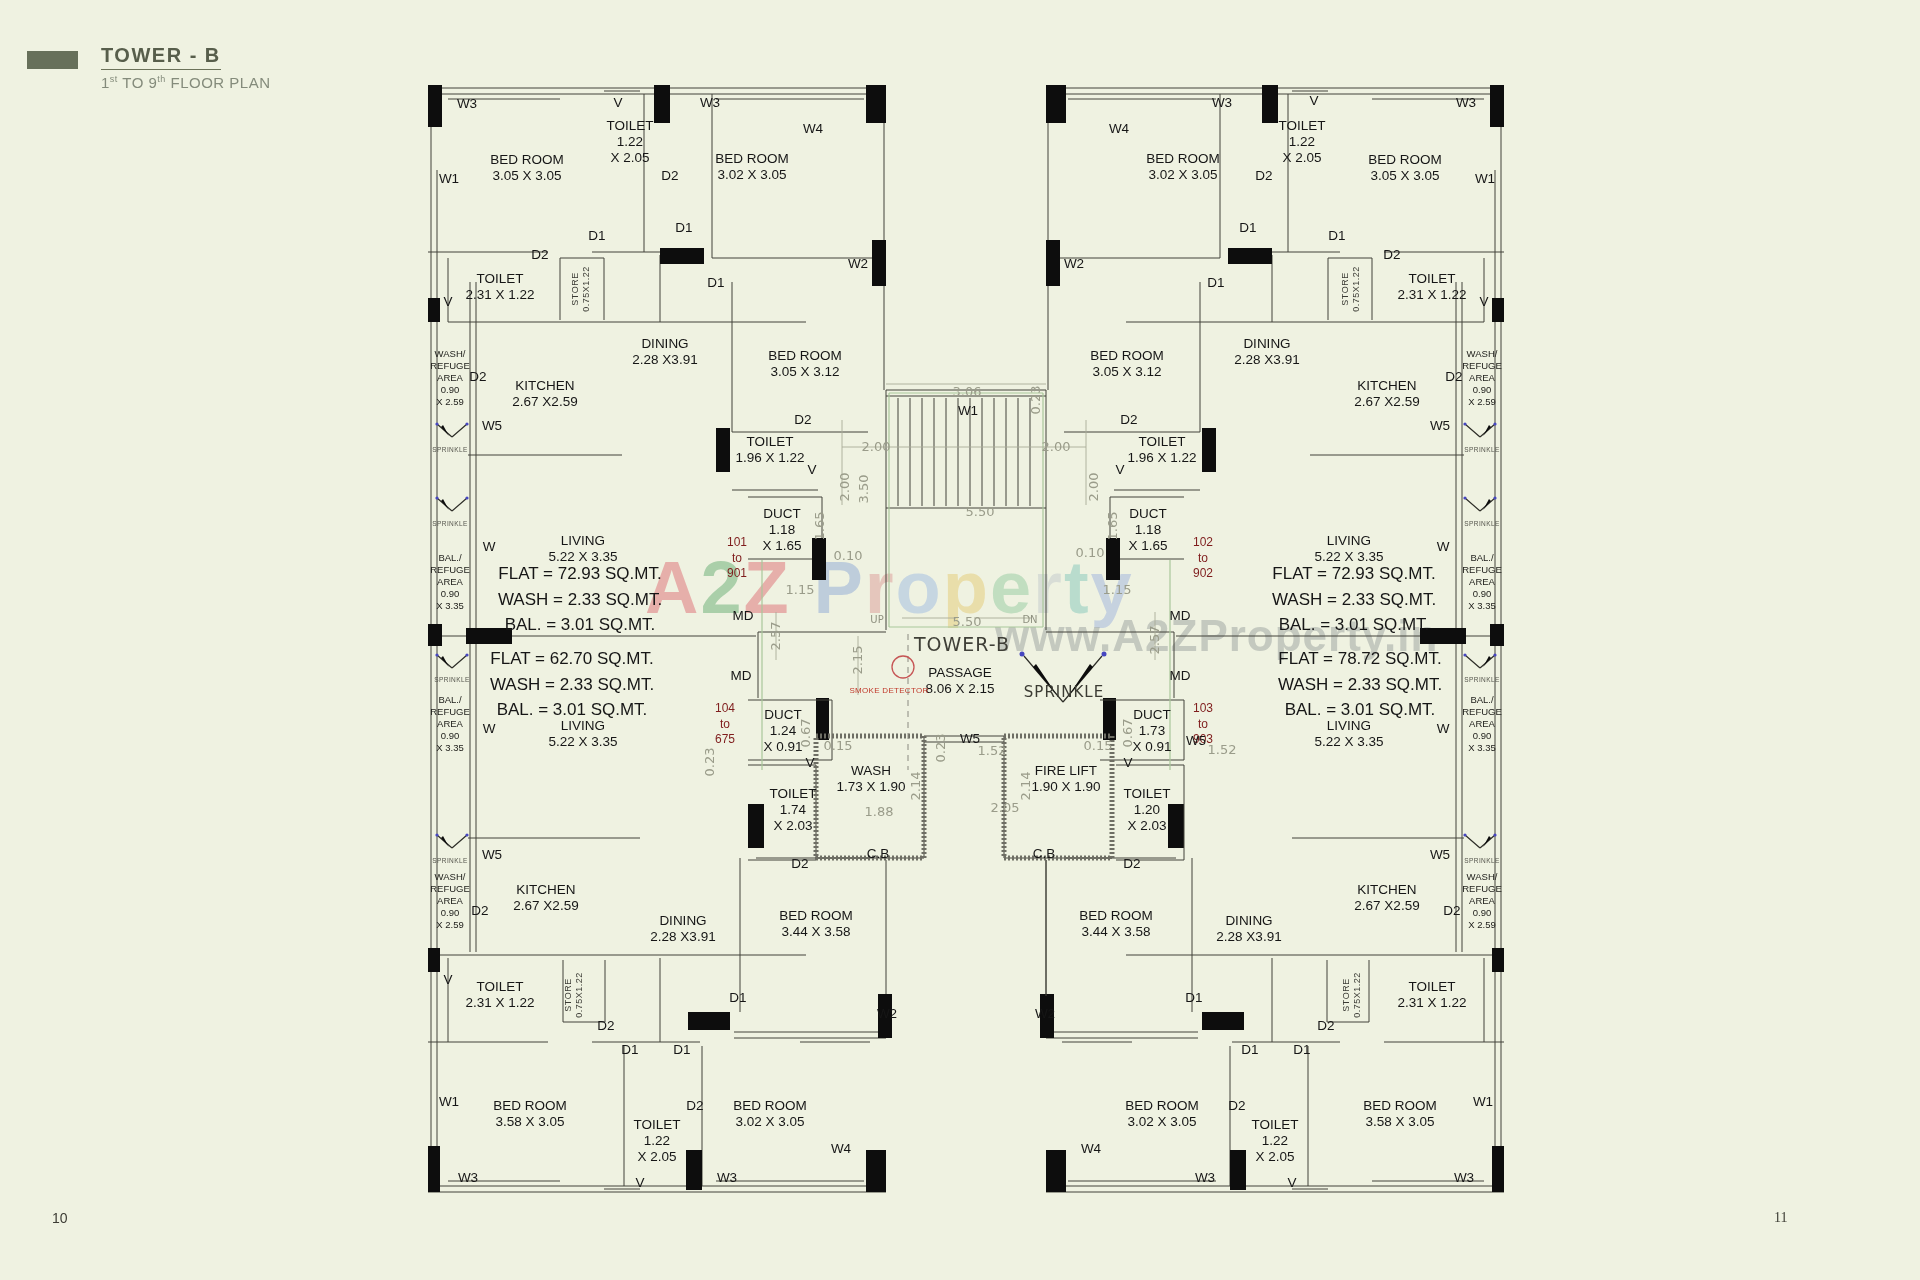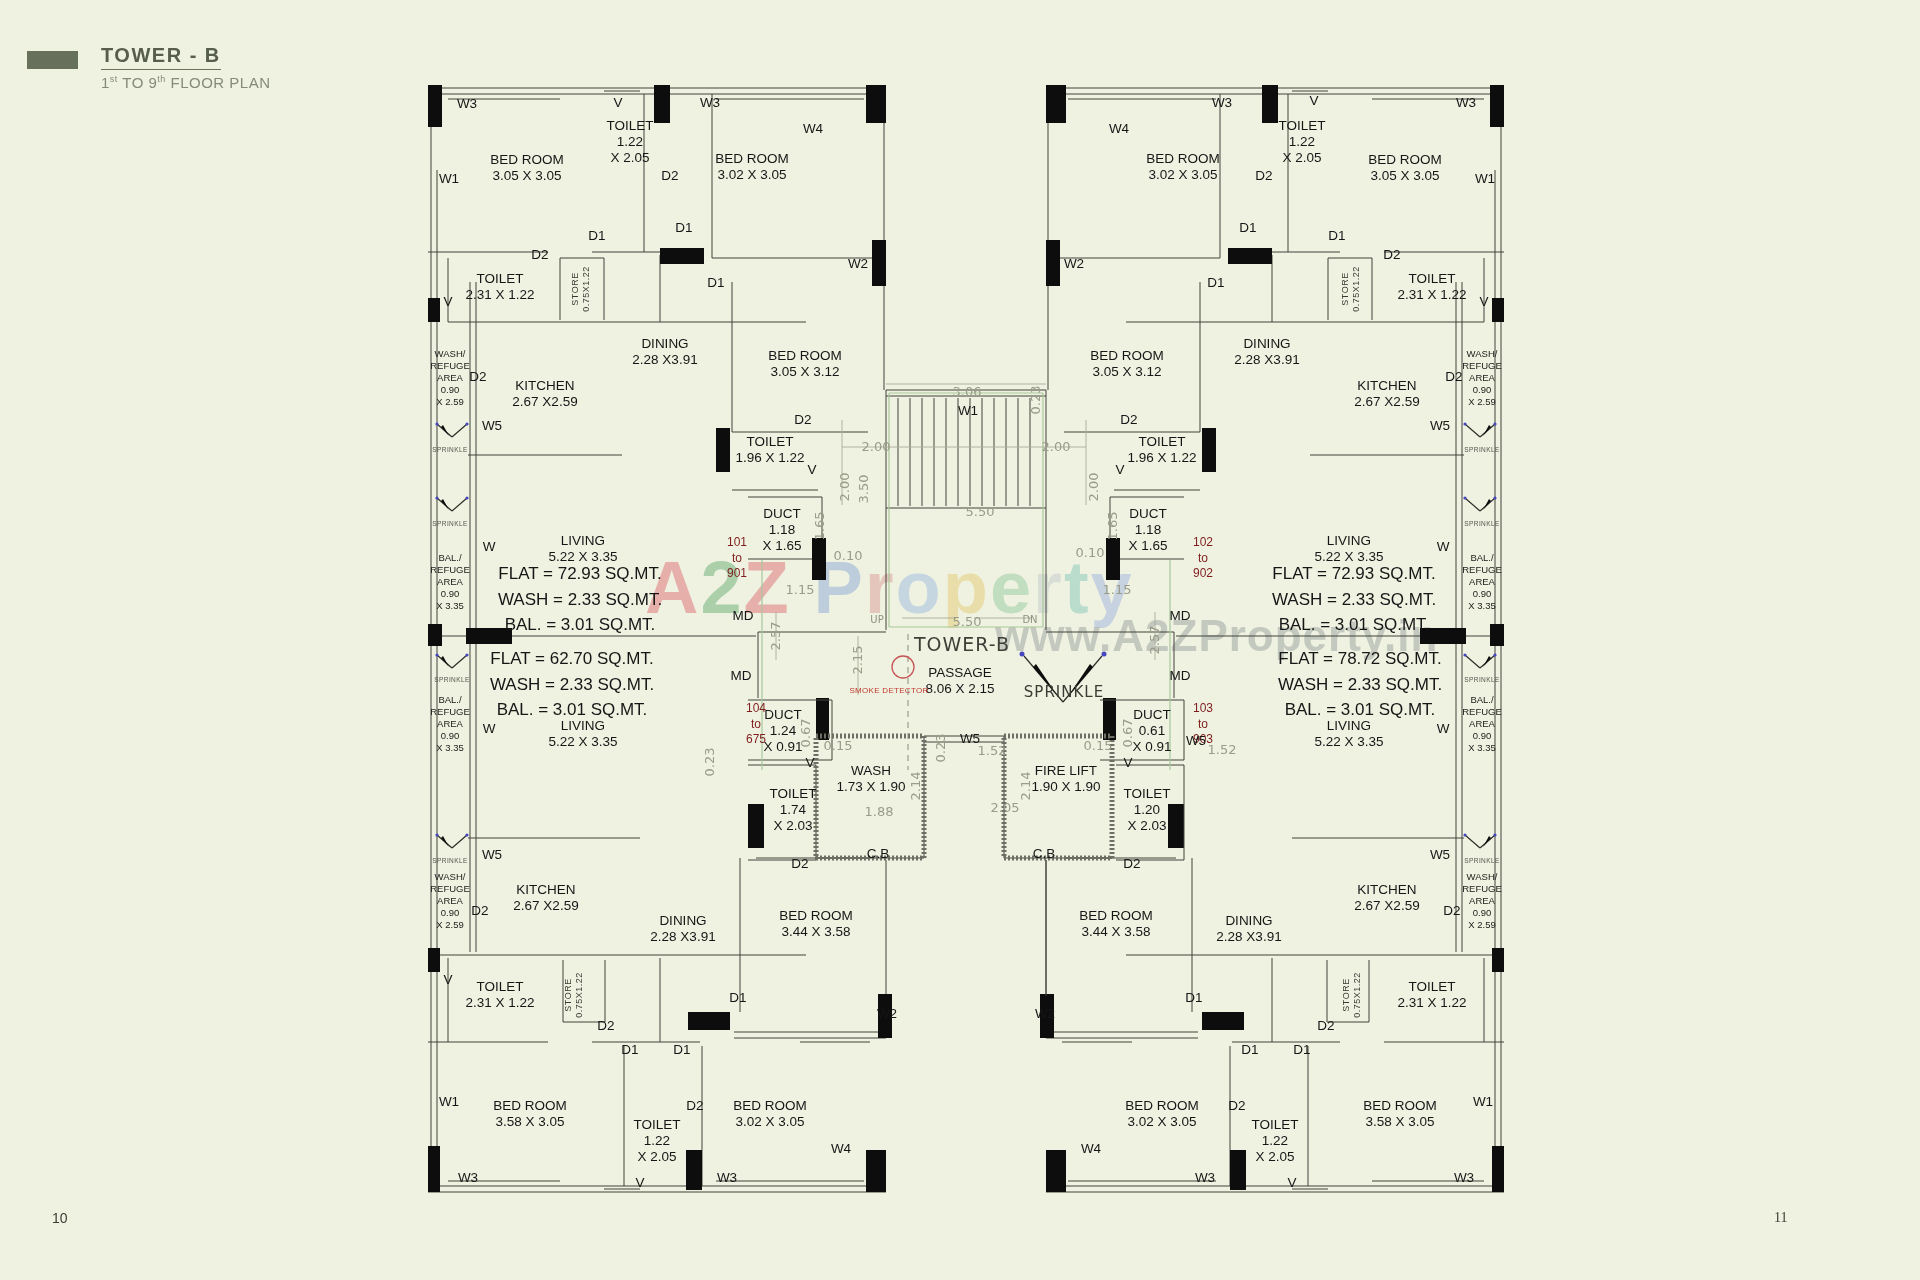--- a/index.html
+++ b/index.html
@@ -250,21 +250,21 @@
         <div>FLAT = 62.70 SQ.MT.</div>
         <div>WASH = 2.33 SQ.MT.</div>
         <div>BAL. = 3.01 SQ.MT.</div>
       </div>
       <div class="lbl" style="left: 741px; top: 676px;">
         <div>MD</div>
       </div>
       <div class="lbl k-spx" style="left: 452px; top: 680px;">
         <div>SPRINKLE</div>
       </div>
-      <div class="lbl k-red" style="left: 756px; top: 724px;">
+      <div class="lbl k-red" style="left: 725px; top: 724px;">
         <div>104</div>
         <div>to</div>
         <div>675</div>
       </div>
       <div class="lbl" style="left: 783px; top: 731px;">
         <div>DUCT</div>
         <div>1.24</div>
         <div>X 0.91</div>
       </div>
       <div class="lbl" style="left: 489px; top: 729px;">
@@ -482,21 +482,21 @@
         <div>to</div>
         <div>903</div>
       </div>
       <div class="lbl" style="left: 1148px; top: 530px;">
         <div>DUCT</div>
         <div>1.18</div>
         <div>X 1.65</div>
       </div>
       <div class="lbl" style="left: 1152px; top: 731px;">
         <div>DUCT</div>
-        <div>0.61</div>
+        <div>1.73</div>
         <div>X 0.91</div>
       </div>
       <div class="lbl" style="left: 1128px; top: 763px;">
         <div>V</div>
       </div>
       <div class="lbl" style="left: 1147px; top: 810px;">
         <div>TOILET</div>
         <div>1.20</div>
         <div>X 2.03</div>
       </div>

